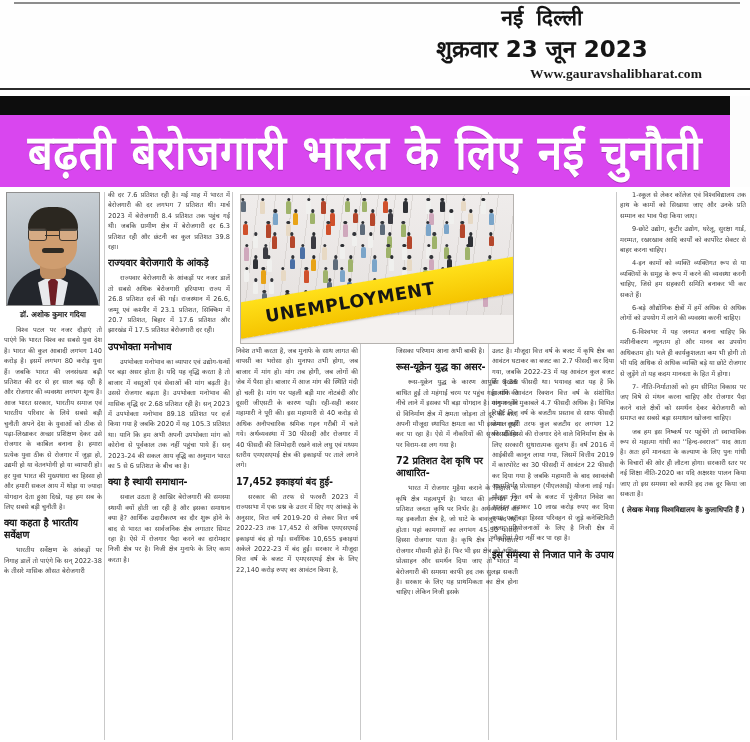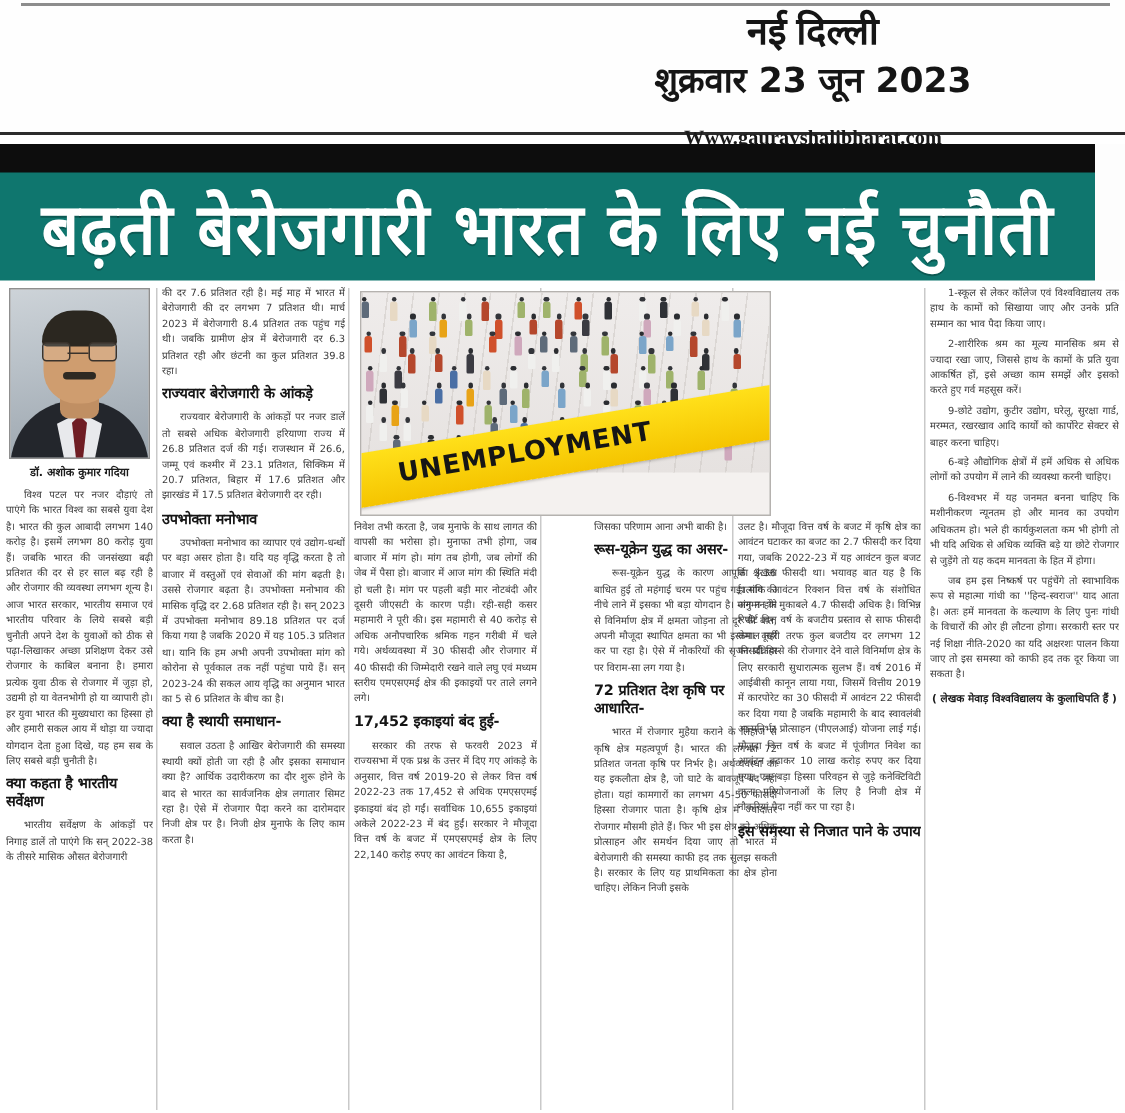--- a/index.html
+++ b/index.html
@@ -28,42 +28,43 @@
     border-bottom: 2px solid #2b2b2b;
   }
   .masthead-inner {
     position: absolute;
     right: 48px;
     top: 8px;
     text-align: center;
     width: 320px;
   }
   .mh-city {
-    font-family: Liberation Serif, serif;
-    font-size: 25px;
+    font-family: Liberation Mono, monospace;
+    font-size: 21px;
     font-weight: bold;
     color: #151515;
     letter-spacing: .2px;
     line-height: 1.15;
   }
   .mh-date {
     font-family: "DejaVu Sans", sans-serif;
     font-size: 23px;
     font-weight: bold;
     color: #151515;
     line-height: 1.35;
     margin-top: 2px;
   }
   .mh-site {
     font-family: "Liberation Serif", serif;
     font-size: 13.5px;
     font-weight: bold;
     color: #1a1a1a;
     letter-spacing: .1px;
-    margin-top: 14px;
+    margin-top: 1px;
+    text-align: right;
   }
   .mh-rule-top {
     position: absolute;
     left: 14px; right: 10px; top: 2px;
     height: 2px;
     background: #8d8d8d;
   }
 
   
   .banner-black {
@@ -71,21 +72,21 @@
     left: 0; top: 96px;
     width: 730px;
     height: 22px;
     background: #0d0d0d;
   }
   .banner-red {
     position: absolute;
     left: 0; top: 115px;
     width: 730px;
     height: 72px;
-    background: #0f766e;
+    background: #d946ef;
     display: flex;
     align-items: center;
     justify-content: center;
     overflow: hidden;
   }
   .banner-red .headline {
     font-family: "DejaVu Sans", sans-serif;
     font-weight: bold;
     font-size: 44px;
     color: #ffffff;
@@ -393,24 +394,25 @@
     </div>
 
     <div class="col col5">
       <div style="height:156px"></div>
       <p class="body-text noindent">उलट है। मौजूदा वित्त वर्ष के बजट में कृषि क्षेत्र का आवंटन घटाकर का बजट का 2.7 फीसदी कर दिया गया, जबकि 2022-23 में यह आवंटन कुल बजट का 3.36 फीसदी था। भयावह बात यह है कि हालांकि आवंटन रिक्शन वित्त वर्ष के संशोधित अनुमान के मुकाबले 4.7 फीसदी अधिक है। विभिन्न रिपोर्ट वित्त वर्ष के बजटीय प्रस्ताव से साफ फीसदी कम। दूसरी तरफ कुल बजटीय दर लगभग 12 फीसदी हिस्से की रोजगार देने वाले विनिर्माण क्षेत्र के लिए सरकारी सुधारात्मक सुलभ हैं। वर्ष 2016 में आईबीसी कानून लाया गया, जिसमें वित्तीय 2019 में कारपोरेट का 30 फीसदी में आवंटन 22 फीसदी कर दिया गया है जबकि महामारी के बाद स्वावलंबी आत्मनिर्भर प्रोत्साहन (पीएलआई) योजना लाई गई। मौजूदा वित्त वर्ष के बजट में पूंजीगत निवेश का आवंटन बढ़ाकर 10 लाख करोड़ रुपए कर दिया गया। एक बड़ा हिस्सा परिवहन से जुड़े कनेक्टिविटी वाला परियोजनाओं के लिए है निजी क्षेत्र में नौकरियां पैदा नहीं कर पा रहा है।</p>
       <h3 class="subhead">इस समस्या से निजात पाने के उपाय</h3>
     </div>
 
     <div class="col col6">
       <p class="body-text">1-स्कूल से लेकर कॉलेज एवं विश्वविद्यालय तक हाथ के कामों को सिखाया जाए और उनके प्रति सम्मान का भाव पैदा किया जाए।</p>
-      <p class="body-text">2-शारीरिक श्रम का मूल्य मानसिक श्रम से ज्यादा रखा जाए, जिससे हाथ के कामों के प्रति युवा आकर्षित हों, इसे अच्छा काम समझें और इसको करते हुए गर्व महसूस करें।</p>
       <p class="body-text">9-छोटे उद्योग, कुटीर उद्योग, घरेलू, सुरक्षा गार्ड, मरम्मत, रखरखाव आदि कार्यों को कार्पोरेट सेक्टर से बाहर करना चाहिए।</p>
+      <p class="body-text">4-इन कामों को व्यक्ति व्यक्तिगत रूप से या व्यक्तियों के समूह के रूप में करने की व्यवस्था करनी चाहिए, जिसे हम सहकारी समिति बनाकर भी कर सकते हैं।</p>
       <p class="body-text">6-बड़े औद्योगिक क्षेत्रों में हमें अधिक से अधिक लोगों को उपयोग में लाने की व्यवस्था करनी चाहिए।</p>
       <p class="body-text">6-विश्वभर में यह जनमत बनना चाहिए कि मशीनीकरण न्यूनतम हो और मानव का उपयोग अधिकतम हो। भले ही कार्यकुशलता कम भी होगी तो भी यदि अधिक से अधिक व्यक्ति बड़े या छोटे रोजगार से जुड़ेंगे तो यह कदम मानवता के हित में होगा।</p>
+      <p class="body-text">7- नीति-निर्माताओं को हम सीमित विकास पर जए विषे से मंथन करना चाहिए और रोजगार पैदा करने वाले क्षेत्रों को समर्थन देकर बेरोजगारी को समाप्त का सबसे बड़ा समाधान खोजना चाहिए।</p>
       <p class="body-text">जब हम इस निष्कर्ष पर पहुंचेंगे तो स्वाभाविक रूप से महात्मा गांधी का ''हिन्द-स्वराज'' याद आता है। अतः हमें मानवता के कल्याण के लिए पुनः गांधी के विचारों की ओर ही लौटना होगा। सरकारी स्तर पर नई शिक्षा नीति-2020 का यदि अक्षरशः पालन किया जाए तो इस समस्या को काफी हद तक दूर किया जा सकता है।</p>
       <p class="byline-end">( लेखक मेवाड़ विश्वविद्यालय के कुलाधिपति हैं )</p>
     </div>
   </div>
 
   <div class="illus">
     <div class="illus-floor"></div>
     <div id="crowd">
         <div class="person" style="left: -0.435176px; top: 6px; height: 10.7706px; background: rgb(94, 107, 122);">
           <div class="p-head" style="background: rgb(43, 45, 49);"></div>

